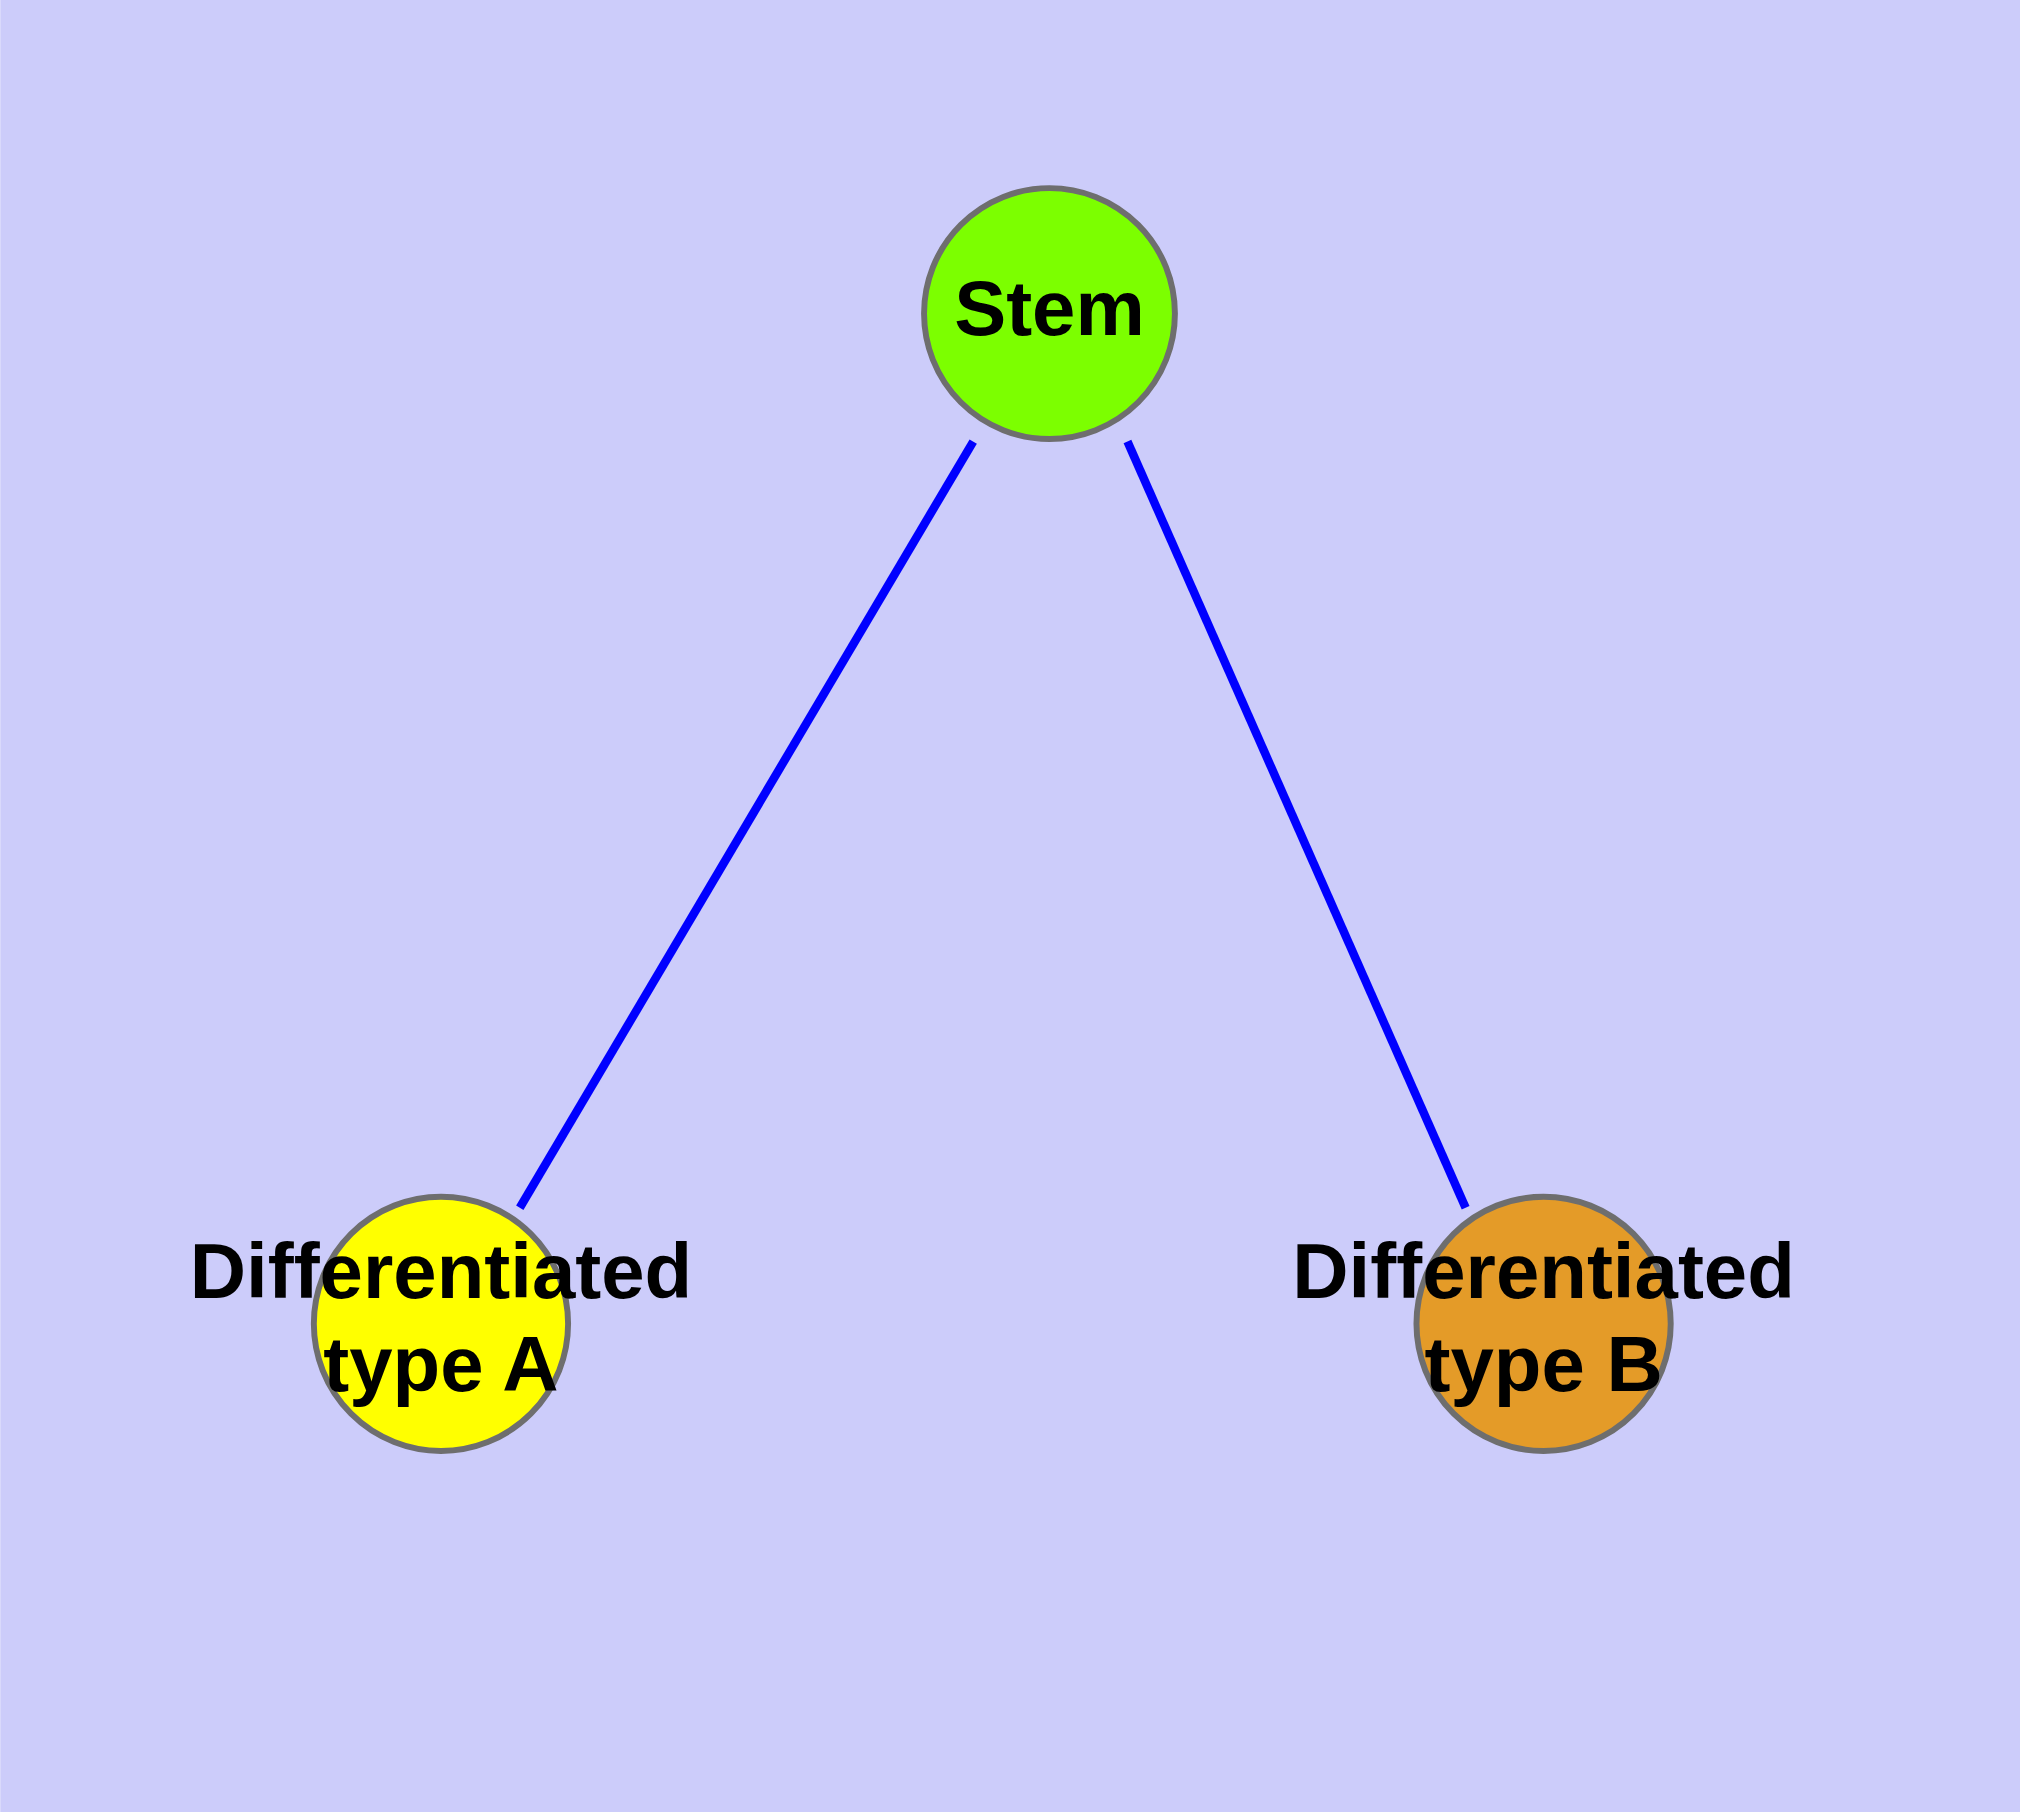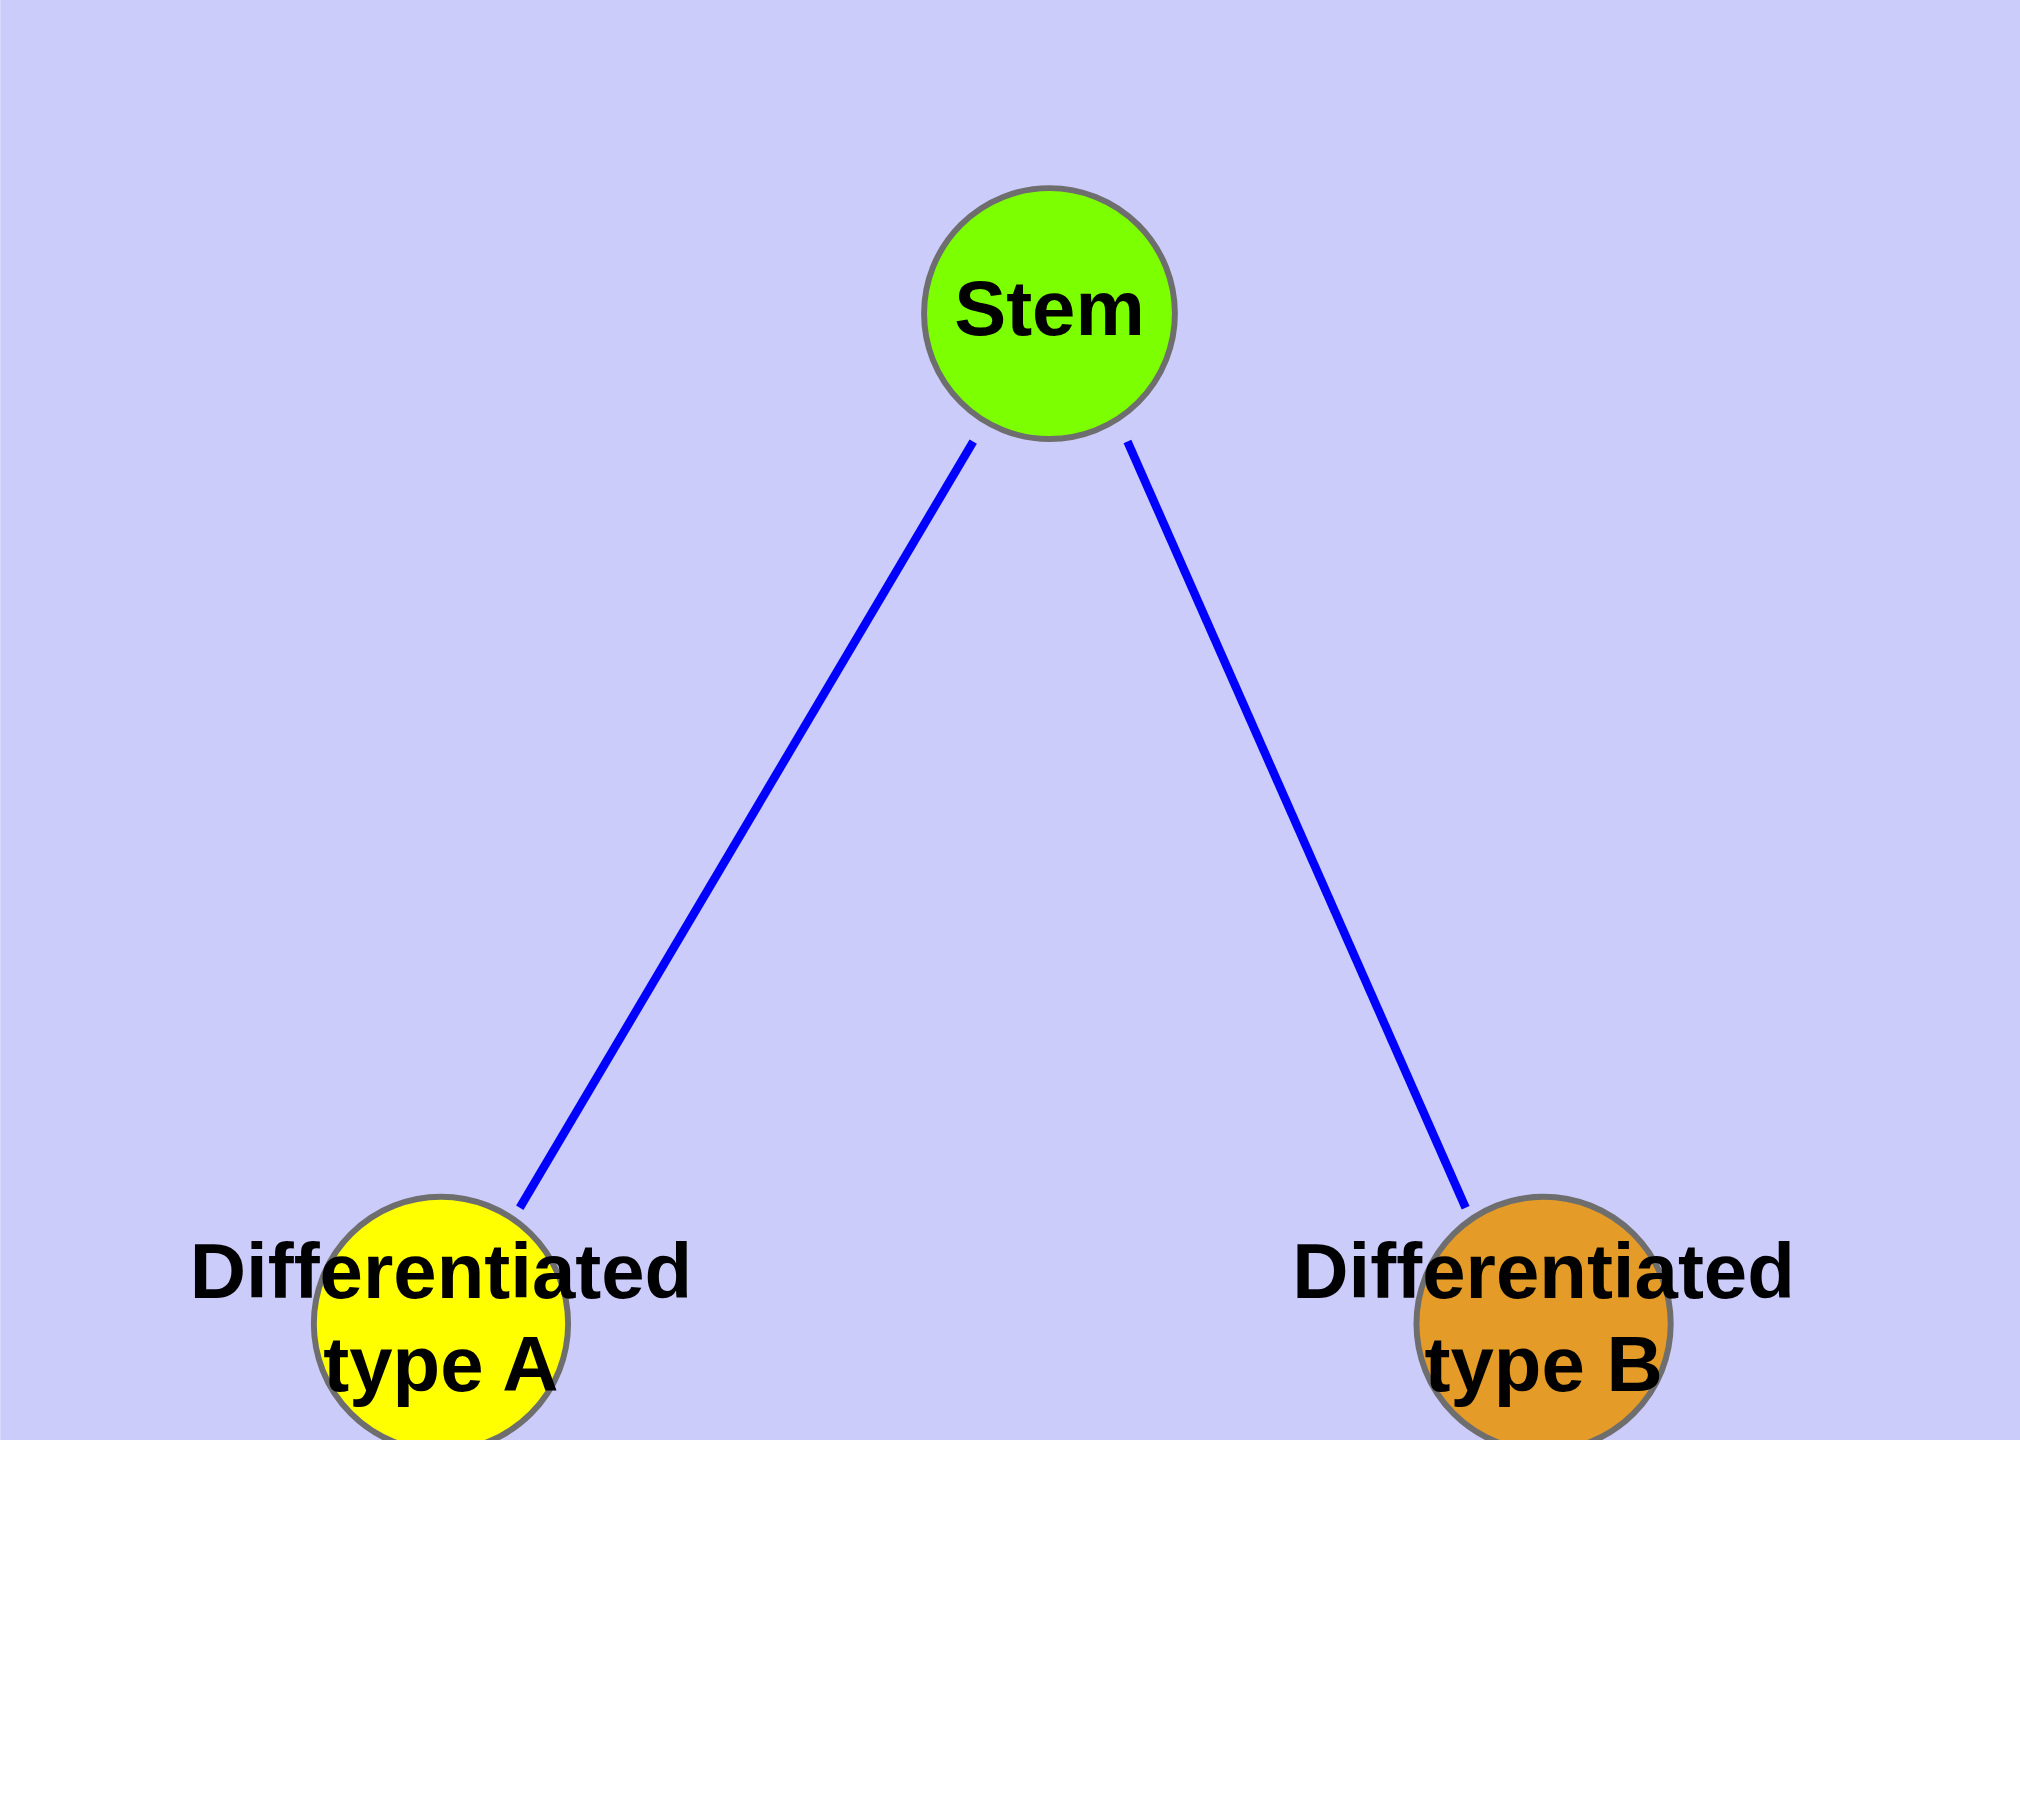--- a/index.html
+++ b/index.html
@@ -28,21 +28,21 @@
     font-weight: bold;
     fill: #000000;
     text-anchor: middle;
     dominant-baseline: middle;
     white-space: pre;
   }
 </style>
 </head>
 <body>
 
-<div id="canvas" style="width: 2021px; height: 1440px;">
+<div id="canvas" style="width: 2021px; height: 1812px;">
   <svg id="graph-svg" viewBox="0 0 2384 2138" xmlns="http://www.w3.org/2000/svg">
 
     <rect id="bg-rect" x="0" y="0" width="2384" height="2138" fill="#ccccfa"></rect>
 
     <g id="edge-layer">
         <line x1="1148" y1="521" x2="613" y2="1425" stroke="#0000ff" stroke-width="10" stroke-linecap="butt"></line>
         <line x1="1330" y1="521" x2="1729" y2="1425" stroke="#0000ff" stroke-width="10" stroke-linecap="butt"></line>
       </g>
     <g id="node-layer">
         <circle cx="1238" cy="370" r="148" fill="#7cff00" stroke="#6e6e6e" stroke-width="7"></circle>

